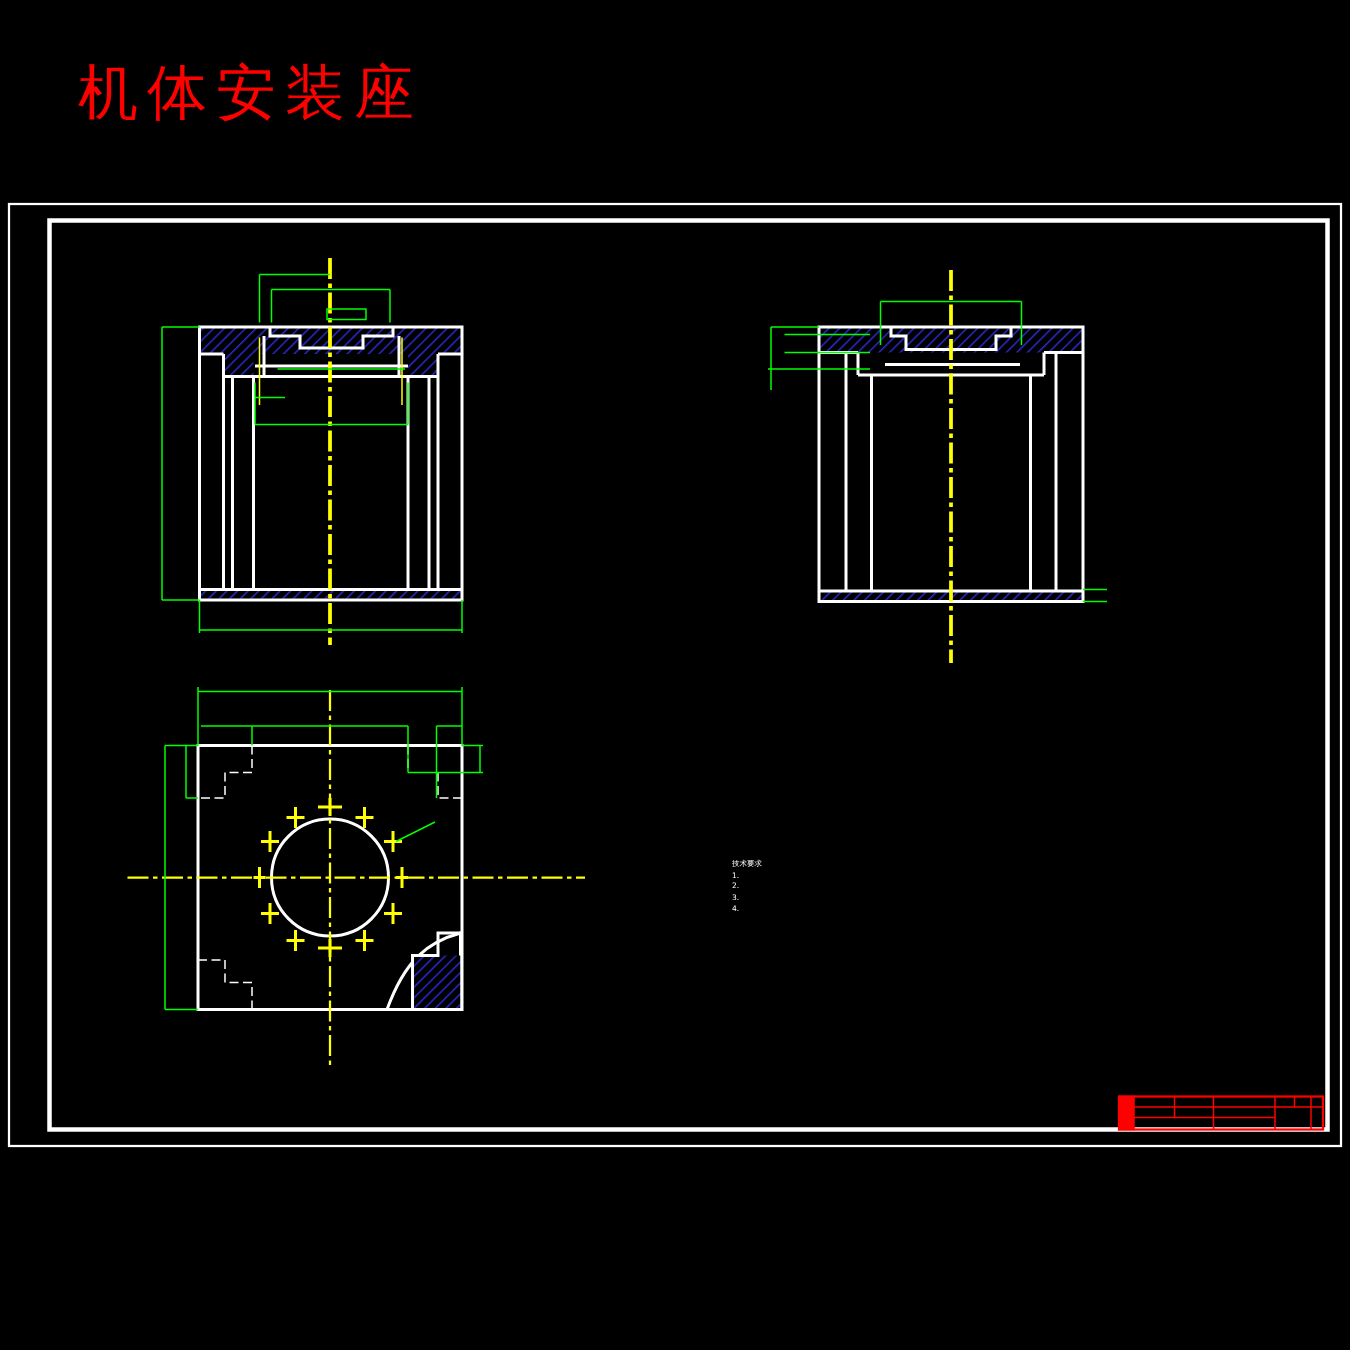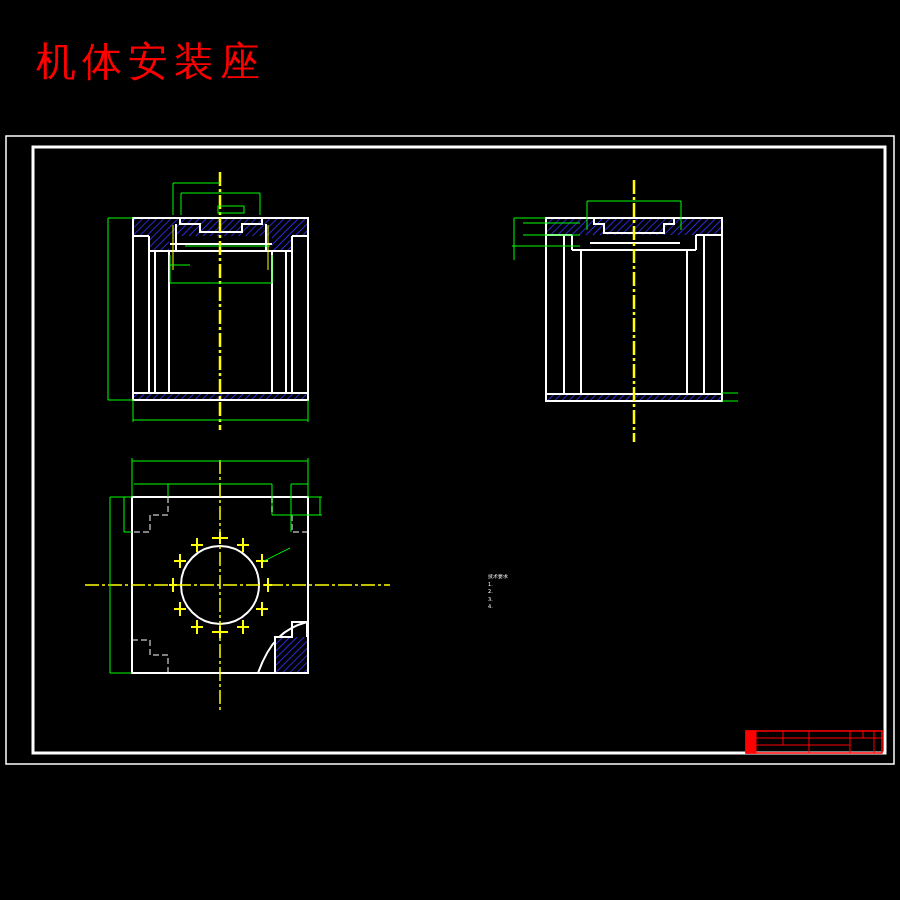--- a/index.html
+++ b/index.html
@@ -1,17 +1,17 @@
 <!DOCTYPE html>
 <html><head>
 <meta charset="utf-8">
 <style>
   html, body { margin:0; padding:0; background:#000; }
   body { width:900px; height:900px; position:relative; overflow:hidden; font-family:"DejaVu Sans", sans-serif; }
-  .title { position:absolute; left:36px; top:34px; font-family:"DejaVu Serif", serif; font-size:40px; color:#ff0000; letter-spacing:6px; }
+  .title { position:absolute; left:52px; top:34px; font-family:"DejaVu Serif", serif; font-size:40px; color:#ff0000; letter-spacing:6px; }
   svg.drawing { position:absolute; left:0; top:0; }
   .notes { position:absolute; left:488px; top:573px; color:#fff; font-size:5px; line-height:7.5px; white-space:nowrap; }
   .notes div { font-size:5px; }
   .tb-text { position:absolute; color:#ff0000; font-size:5px; }
 </style>
 </head>
 <body>
 
 <div class="title">机体安装座</div>
 

